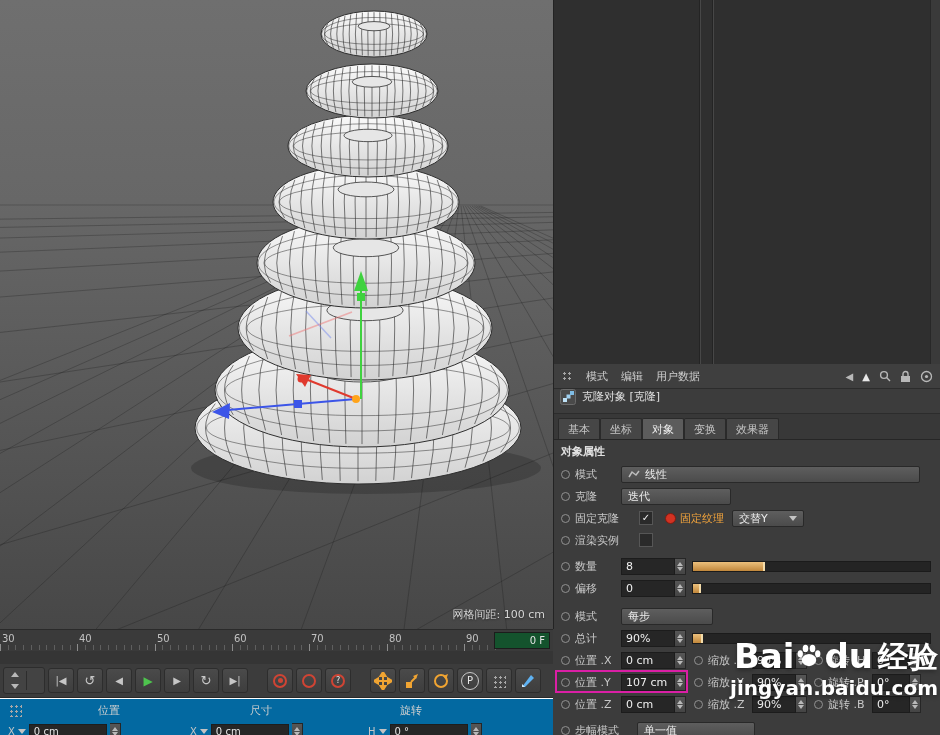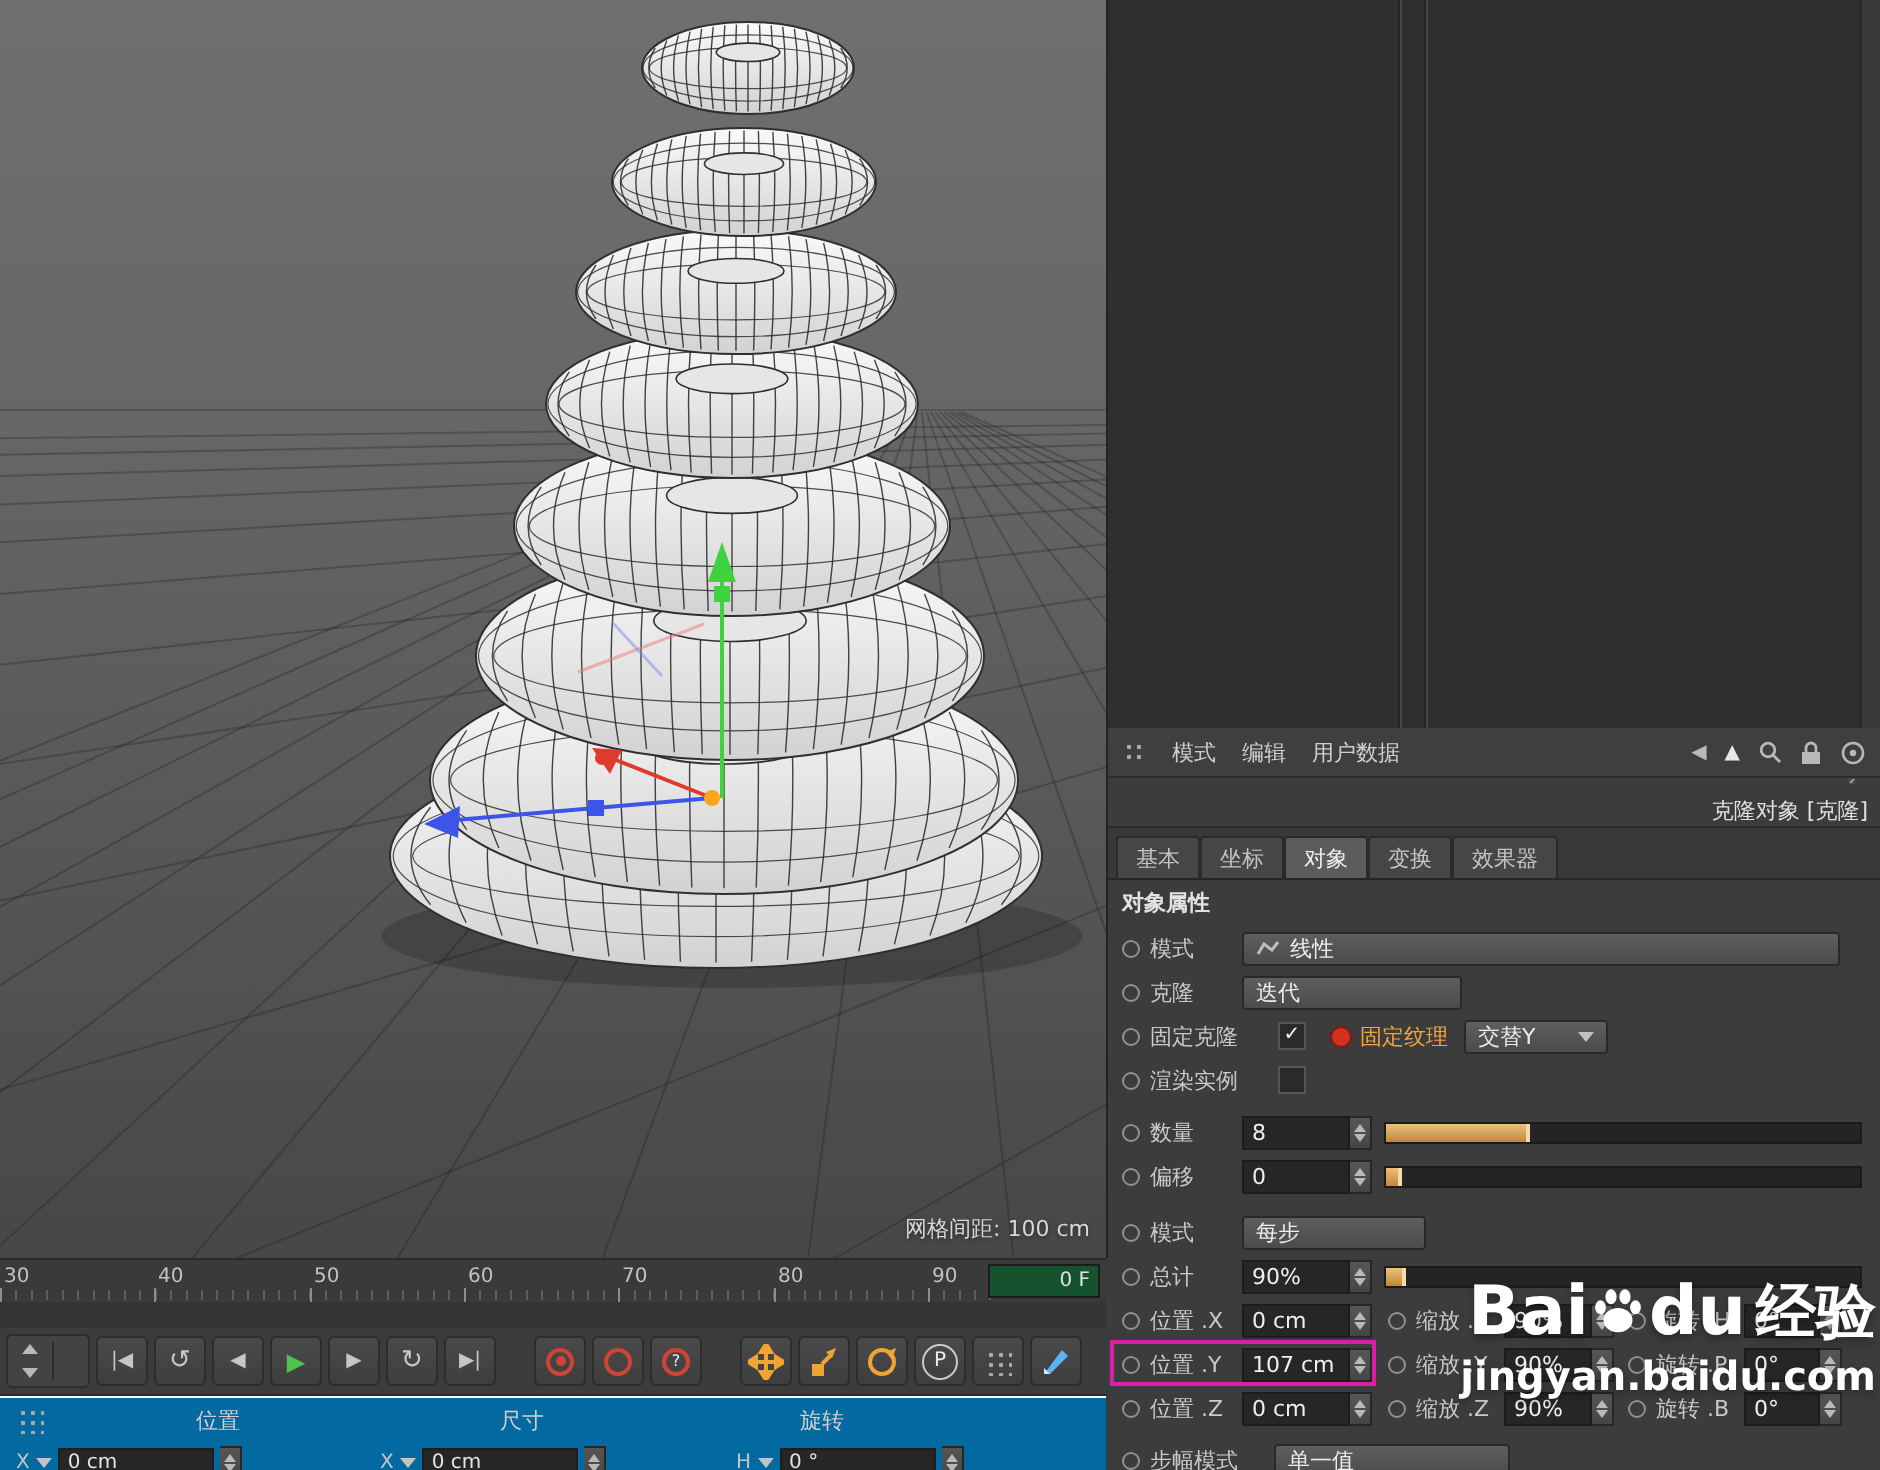--- a/index.html
+++ b/index.html
@@ -53,21 +53,21 @@
   
   .om{position:absolute;left:554px;top:0;width:386px;height:364px;background:#2f2f2f;border-bottom:1px solid #202020;}
   .om .vl1{position:absolute;left:145px;top:0;bottom:0;width:1px;background:#242424;border-right:1px solid #474747;}
   .om .vl2{position:absolute;left:158px;top:0;bottom:0;width:1px;background:#242424;border-right:1px solid #474747;}
   .om .scroll{position:absolute;right:0;top:0;bottom:0;width:9px;background:#3a3a3a;border-left:1px solid #282828;}
   
   .am{position:absolute;left:554px;top:364px;width:386px;height:371px;background:#3c3c3c;}
   .am-menubar{height:24px;display:flex;align-items:center;gap:13px;padding:0 7px;background:#3f3f3f;border-bottom:1px solid #2c2c2c;}
   .am-menubar .mitem{color:#cfcfcf;}
   .am-icons{margin-left:auto;display:flex;gap:9px;align-items:center;color:#b8b8b8;font-size:10px;}
-  .am-title{height:24px;display:flex;align-items:flex-end;gap:6px;padding:0 6px;border-bottom:1px solid #2c2c2c;color:#e0e0e0;flex-direction:column;}
+  .am-title{height:24px;display:flex;align-items:flex-start;gap:6px;padding:0 6px;border-bottom:1px solid #2c2c2c;color:#e0e0e0;}
   .am-tabs{height:25px;display:flex;align-items:flex-end;gap:0;padding:0 4px;background:#383838;border-bottom:1px solid #262626;}
   .tab{height:20px;padding:0 9px;background:#464646;border:1px solid #2a2a2a;border-bottom:none;border-radius:2px 2px 0 0;
        display:flex;align-items:center;color:#c4c4c4;}
   .tab.active{background:#5c5c5c;color:#f0f0f0;margin-top:20px;}
   .am-section{height:23px;display:flex;align-items:center;padding:0 7px;font-weight:bold;color:#e2e2e2;}
   .am-row{height:22px;display:flex;align-items:center;padding:0 4px;position:relative;}
   .gap4{height:4px;} .gap6{height:6px;}
   .ricon{width:7px;height:7px;border:1px solid #919191;border-radius:50%;margin:0 5px 0 3px;flex:none;}
   .rlabel{width:46px;color:#c9c9c9;flex:none;}
   .rlabel.wide{width:62px;}

